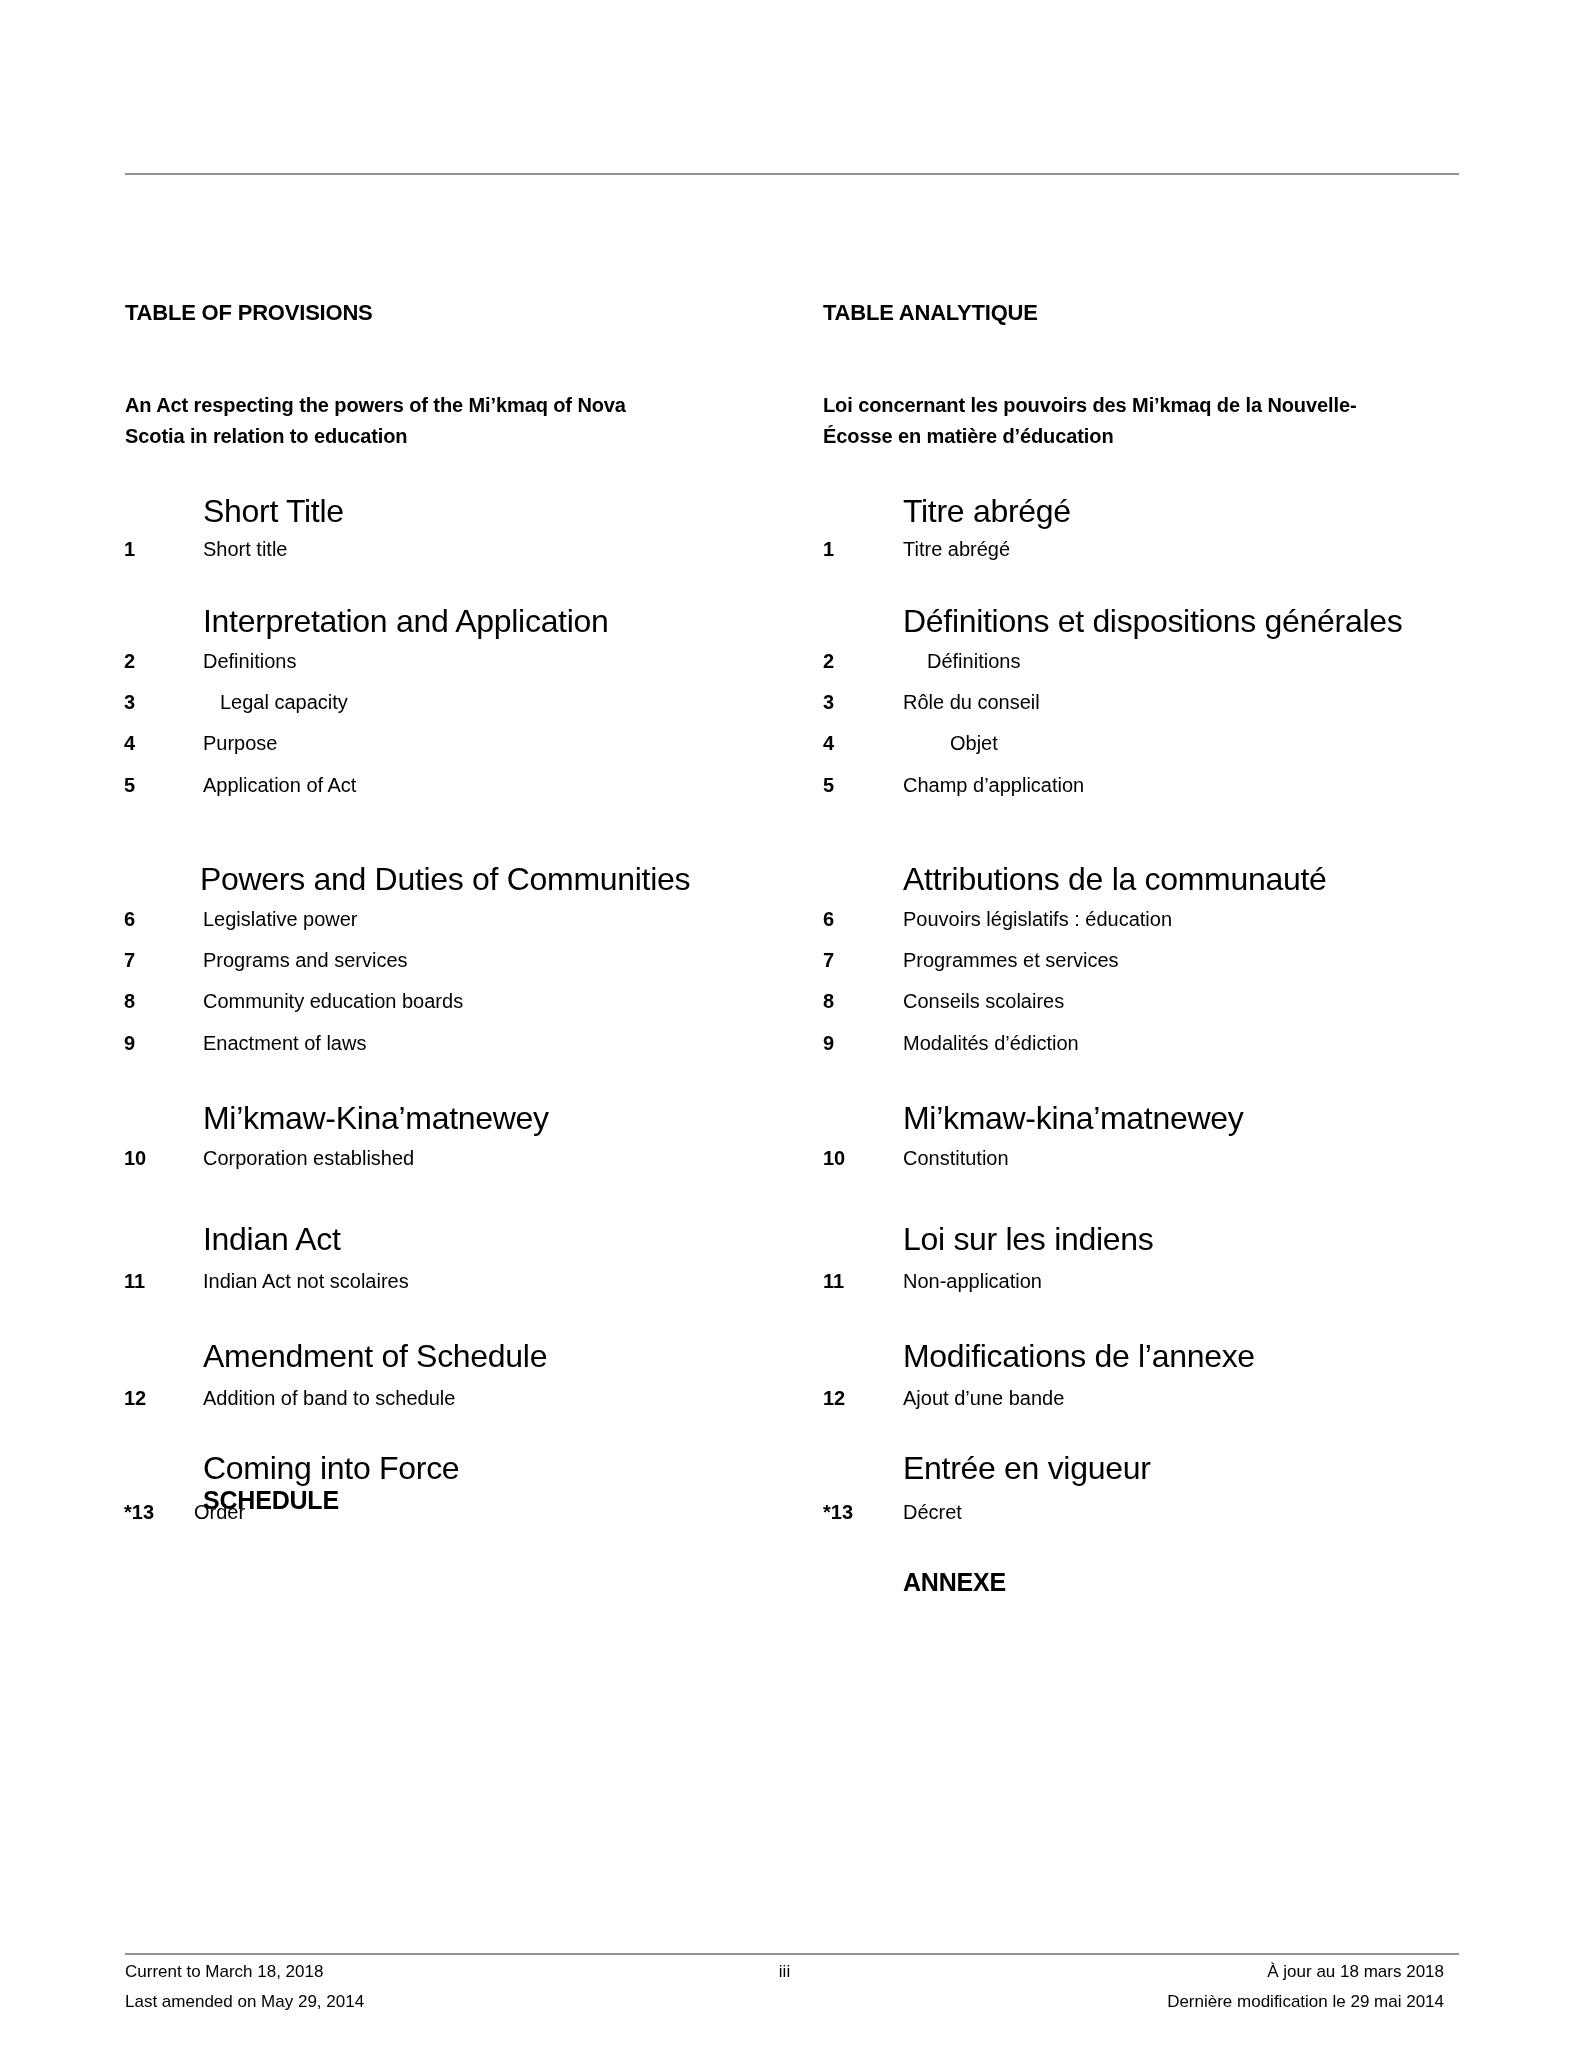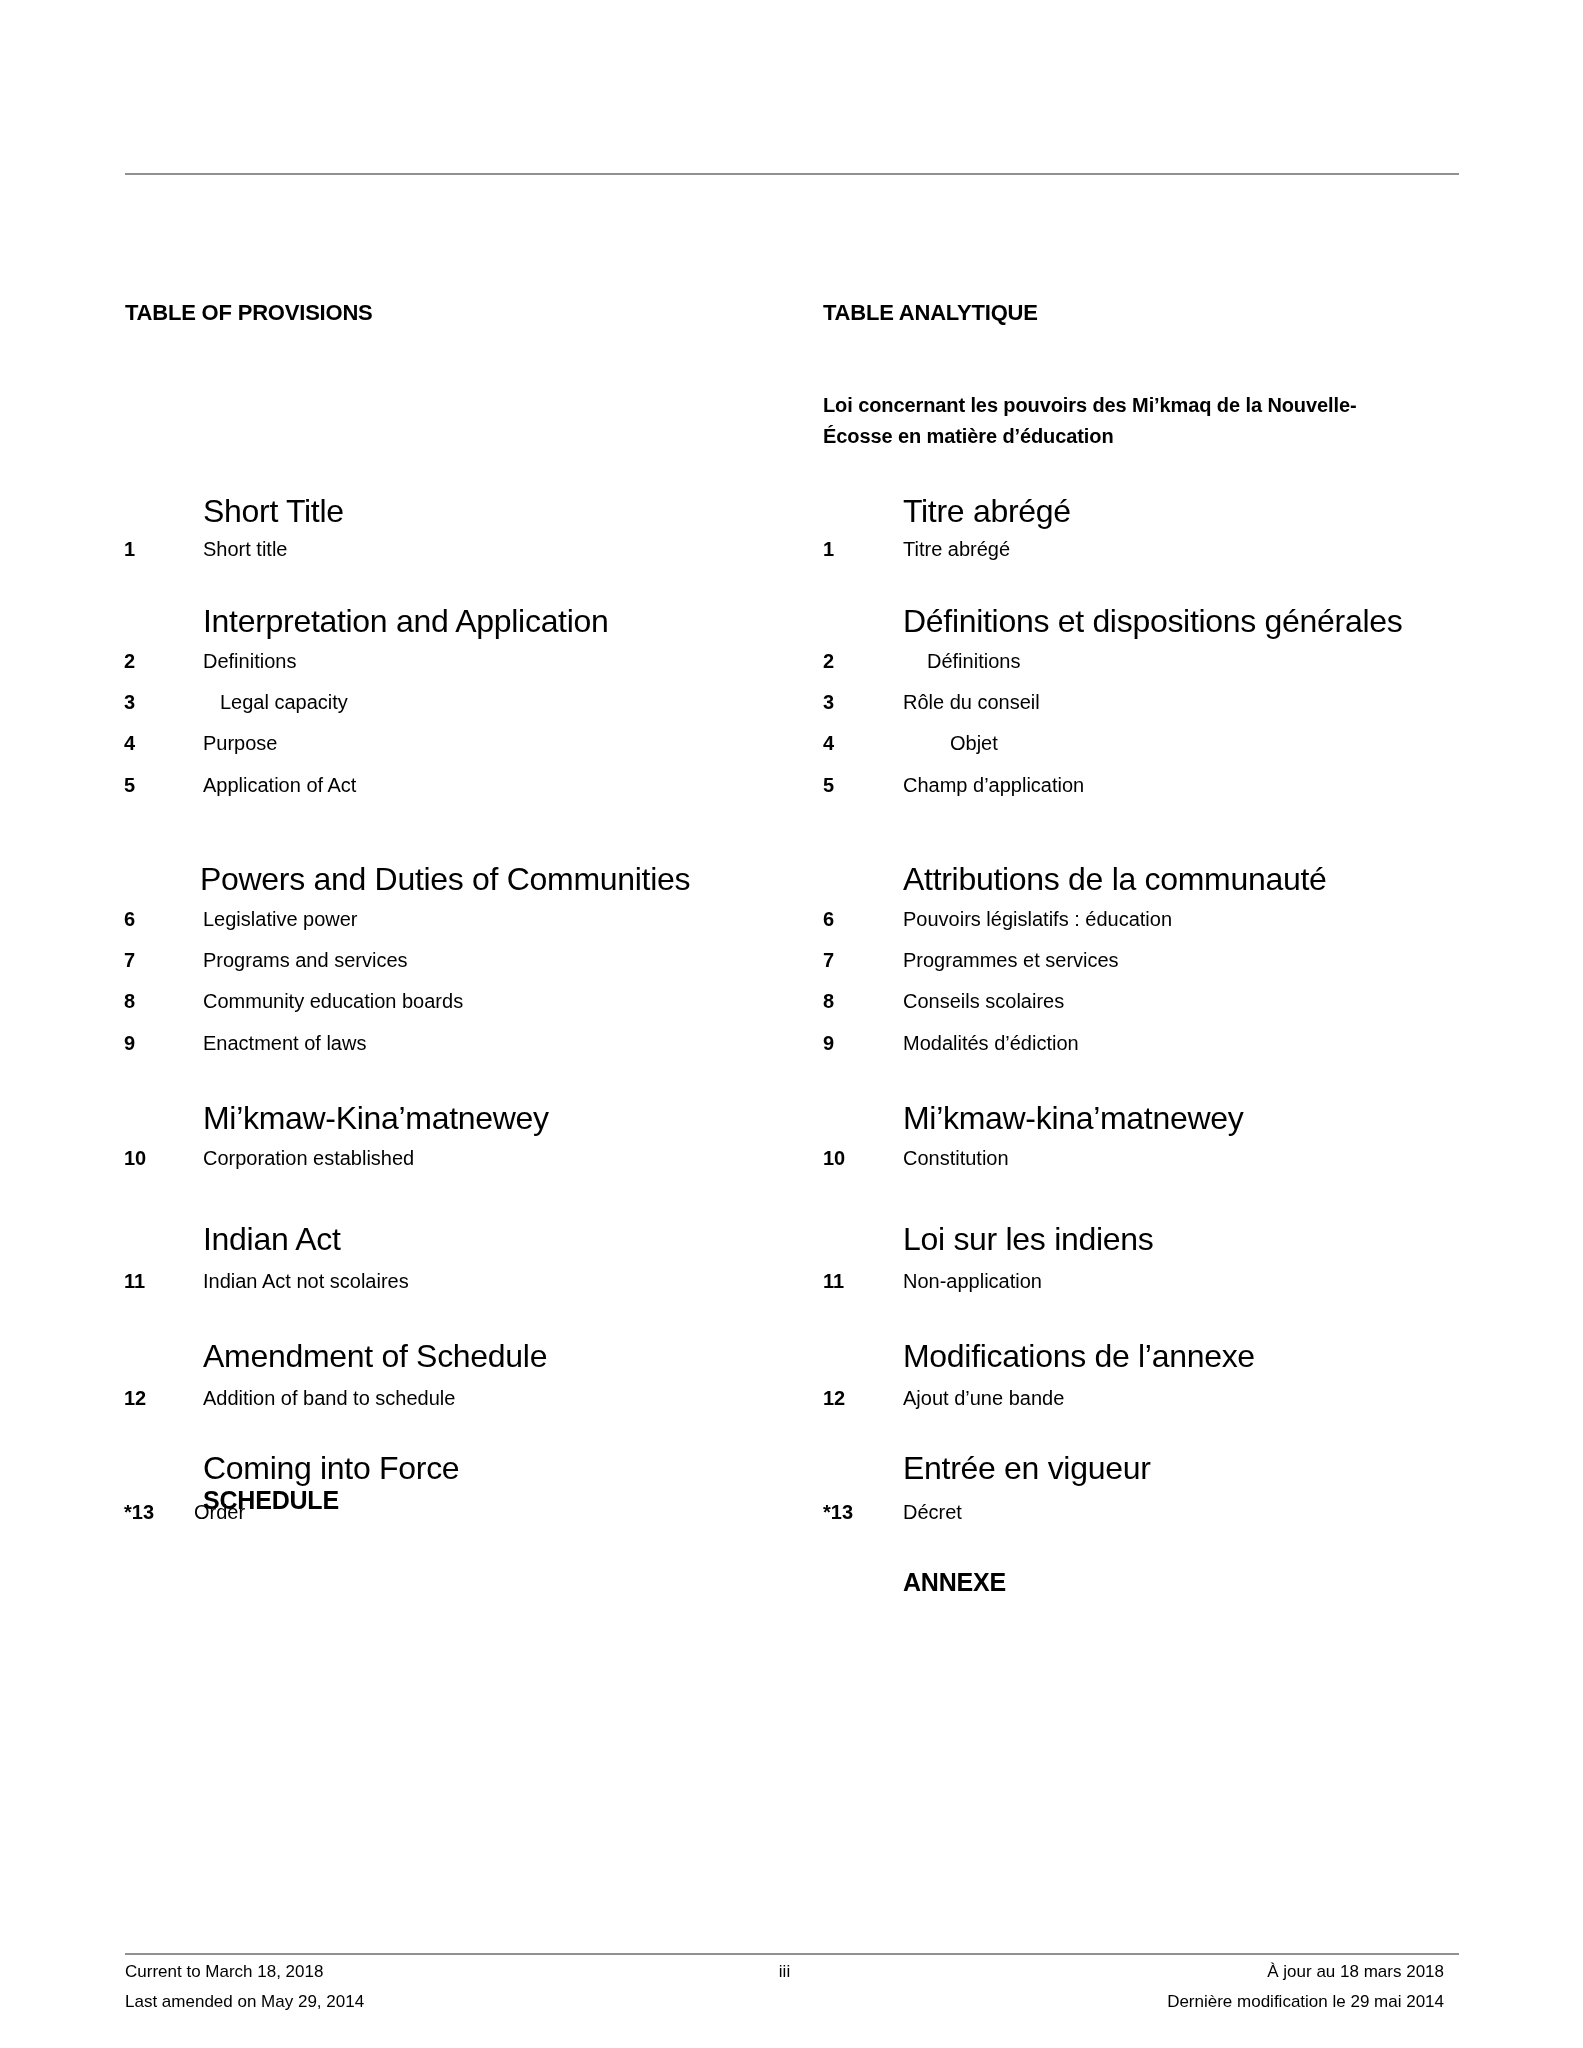--- a/index.html
+++ b/index.html
@@ -82,20 +82,21 @@
 </head>
 <body>
 
 <div id="page">
 
   <div class="rule" style="top:173px;"></div>
 
   <div class="abs doc-header" style="left:125px; top:302px;">TABLE OF PROVISIONS</div>
   <div class="abs doc-header" style="left:823px; top:302px;">TABLE ANALYTIQUE</div>
 
+  <div class="abs act-title" style="left:125px; top:390px; width:545px;">An Act respecting the powers of the Mi’kmaq of Nova Scotia in relation to education</div>
   <div class="abs act-title" style="left:823px; top:390px; width:560px;">Loi concernant les pouvoirs des Mi’kmaq de la Nouvelle-Écosse en matière d’éducation</div>
 
   <div id="provisions">
       <div class="abs sec-heading" style="left: 203px; top: 495px;">Short Title</div>
       <div class="abs item-num" style="left: 124px; top: 539px;">1</div>
       <div class="abs item-label" style="left: 203px; top: 539px;">Short title</div>
       <div class="abs sec-heading" style="left: 903px; top: 495px;">Titre abrégé</div>
       <div class="abs item-num" style="left: 823px; top: 539px;">1</div>
       <div class="abs item-label" style="left: 903px; top: 539px;">Titre abrégé</div>
       <div class="abs sec-heading" style="left: 203px; top: 605px;">Interpretation and Application</div>

